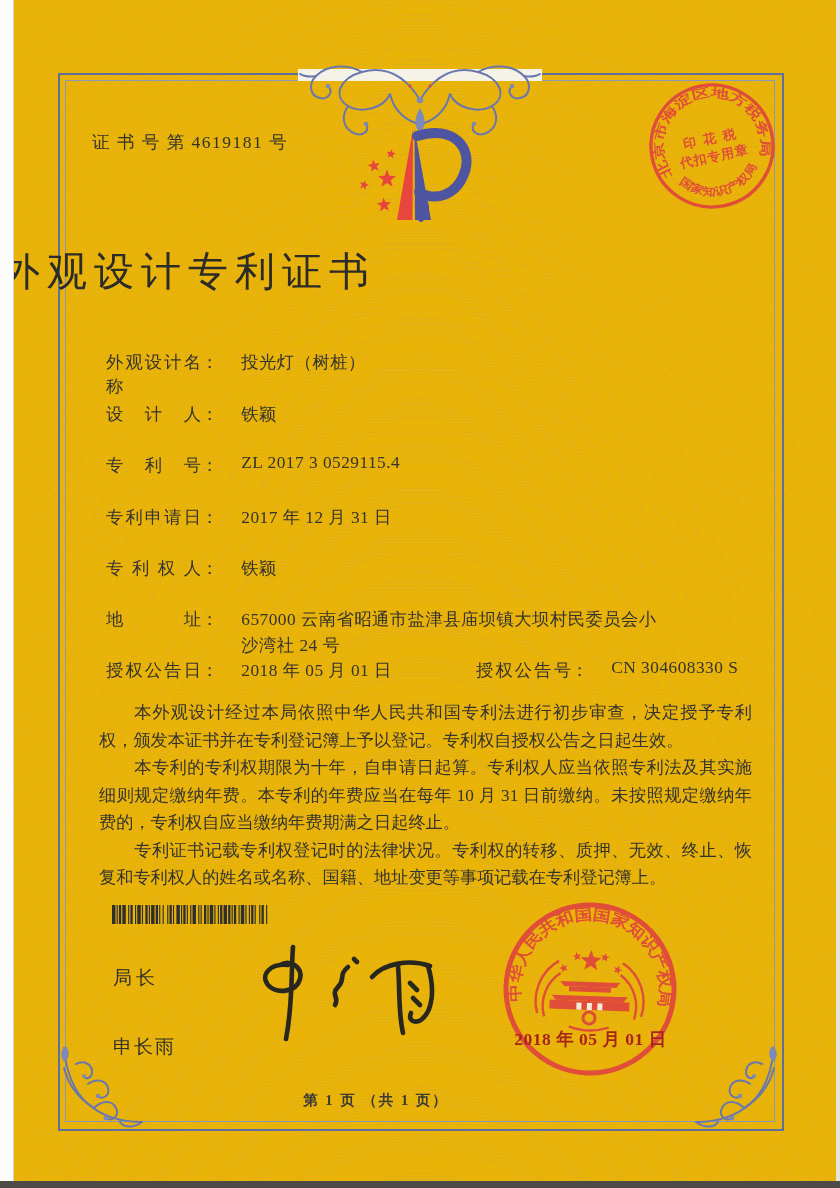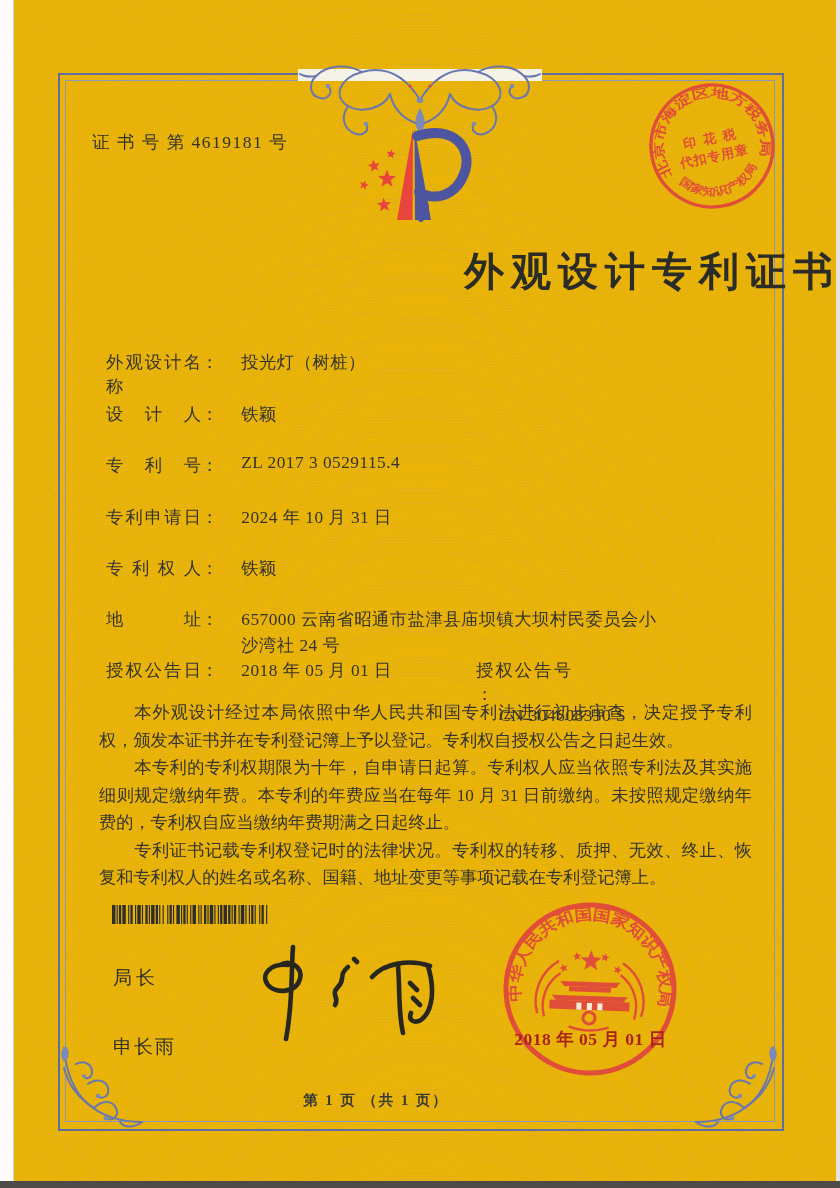--- a/index.html
+++ b/index.html
@@ -25,30 +25,30 @@
   .frame-outer{position:absolute;left:58px;top:73px;width:722px;height:1054px;border:2.5px solid #5f6e9b;}
   .frame-inner{position:absolute;left:65px;top:80px;width:708px;height:1040px;border:1px solid #8b97bd;}
 
   .ornament-top{position:absolute;left:292px;top:56px;width:256px;height:92px;}
   .corner{position:absolute;width:96px;height:90px;}
   .corner.right{left:688px;top:1042px;}
   .corner.left{left:54px;top:1042px;transform:scaleX(-1);}
 
   .cert-no{position:absolute;left:92px;top:130px;font-size:17.5px;letter-spacing:1.5px;color:#33332e;}
   .logo{position:absolute;left:352px;top:121px;width:136px;height:113px;}
-  .title{position:absolute;left:0;top:244px;width:840px;text-align:right;
-         font-size:40px;font-weight:bold;letter-spacing:7px;color:#2b2b28;}
+  .title{position:absolute;left:0;top:244px;width:840px;text-align:left;
+         font-size:40px;font-weight:normal;letter-spacing:7px;color:#2b2b28;}
 
   .frow{position:absolute;left:106px;font-size:17.3px;color:#33332f;display:flex;align-items:flex-start;}
   .flabel{display:inline-block;width:95px;text-align:justify;text-align-last:justify;}
   .fcolon{display:inline-block;}
   .fvalue{display:inline-block;margin-left:23px;letter-spacing:0.5px;}
   .fvalue.addr{width:432px;line-height:25.5px;letter-spacing:0.5px;}
   .r1{top:350px}.r2{top:402px}.r3{top:453px}.r4{top:505px}.r5{top:556px}.r6{top:607px}.r7{top:658px}
-  .grant-col2{position:absolute;left:476px;top:658px;font-size:17.3px;color:#33332f;display:flex;flex-direction:column;}
+  .grant-col2{position:absolute;left:476px;top:658px;font-size:17.3px;color:#33332f;display:flex;}
 
   .paragraphs{position:absolute;left:99px;top:699px;width:653px;font-size:17.2px;line-height:27.5px;
               color:#33332f;text-align:justify;}
   .paragraphs p{margin:0;text-indent:2.05em;}
 
   .barcode{position:absolute;left:112px;top:905px;}
   .signer-title{position:absolute;left:113px;top:965px;font-size:19px;letter-spacing:4px;color:#2f2f2b;}
   .signer-name{position:absolute;left:113px;top:1004px;font-size:19px;letter-spacing:2px;color:#2f2f2b;margin-top:30px;}
   .signature{position:absolute;left:230px;top:941px;width:218px;height:102px;}
 
@@ -157,21 +157,21 @@
     <span class="fvalue">铁颖</span>
   </div>
   <div class="frow r3">
     <span class="flabel">专利号</span>
       <span class="fcolon">：</span>
     <span class="fvalue">ZL 2017 3 0529115.4</span>
   </div>
   <div class="frow r4">
     <span class="flabel">专利申请日</span>
       <span class="fcolon">：</span>
-    <span class="fvalue">2024 年 10 月 31 日</span>
+    <span class="fvalue">2017 年 12 月 31 日</span>
   </div>
   <div class="frow r5">
     <span class="flabel">专利权人</span>
       <span class="fcolon">：</span>
     <span class="fvalue">铁颖</span>
   </div>
   <div class="frow r6">
     <span class="flabel">地址</span>
       <span class="fcolon">：</span>
     <span class="fvalue addr">657000 云南省昭通市盐津县庙坝镇大坝村民委员会小沙湾社 24 号</span>

